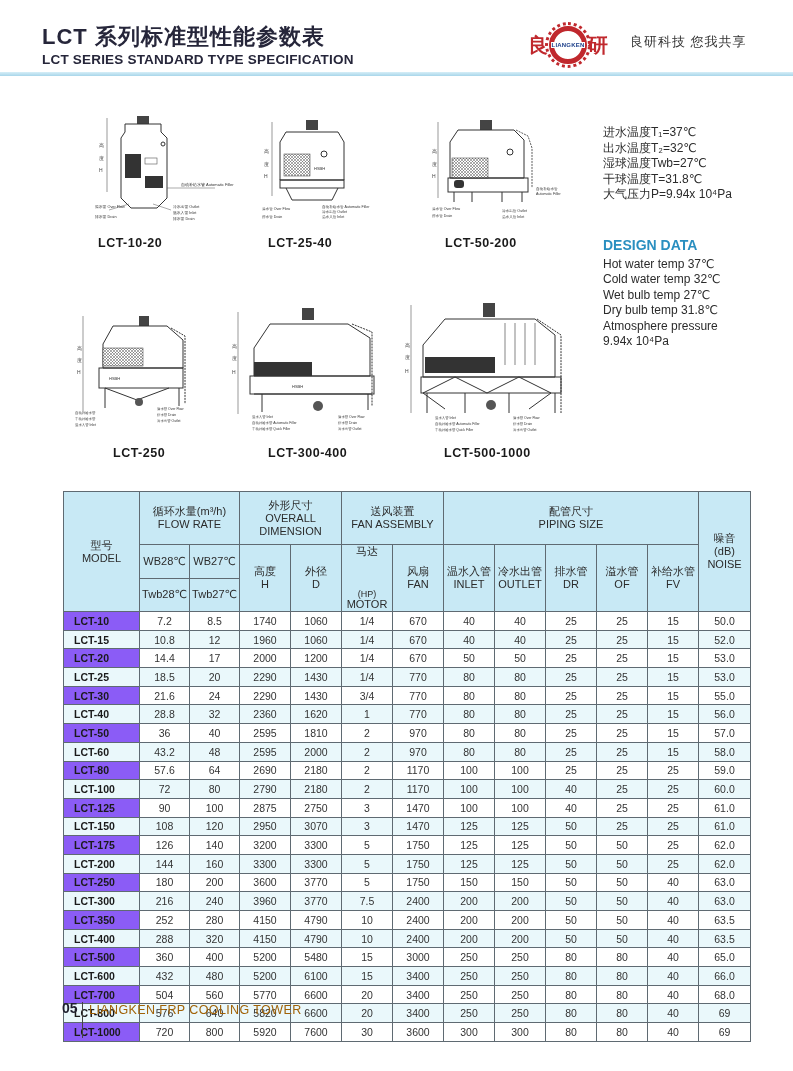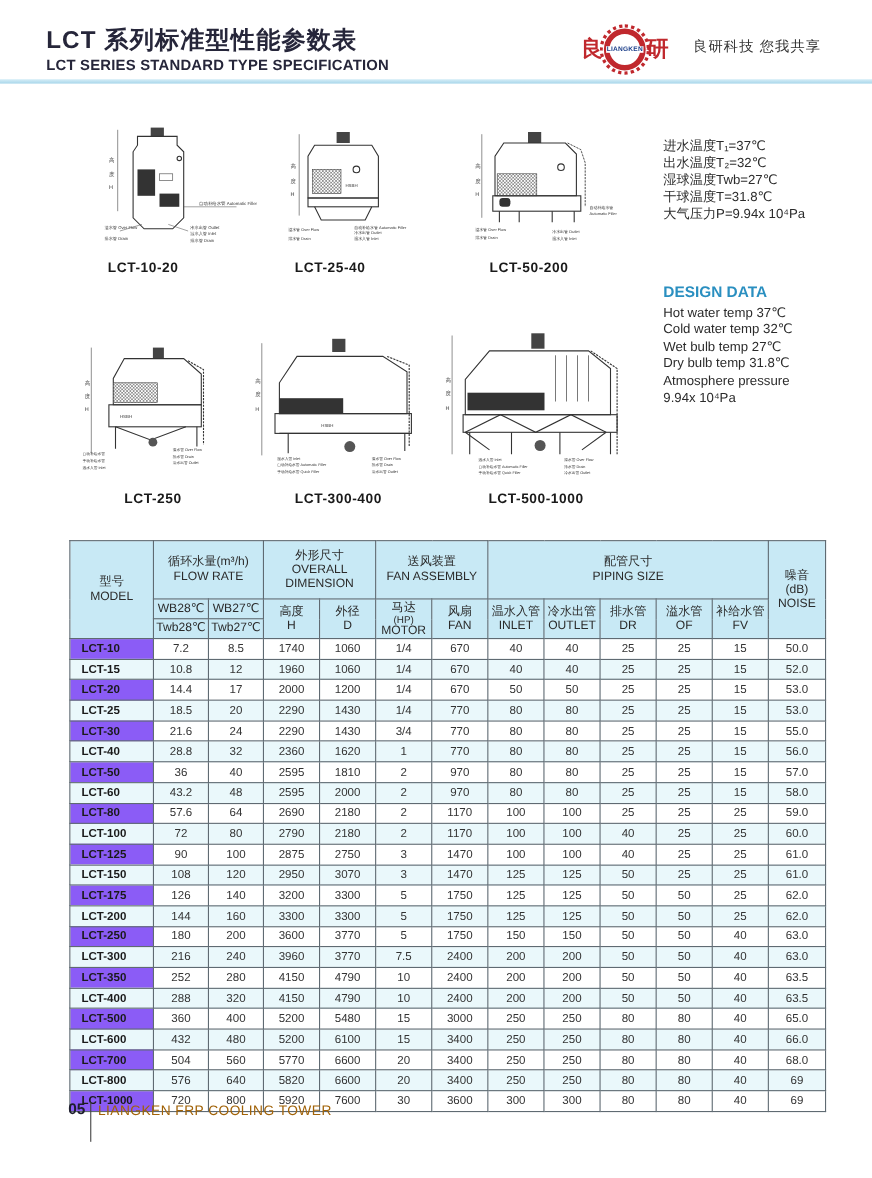--- a/index.html
+++ b/index.html
@@ -17,21 +17,21 @@
   .logo-word { font-size: 6px; font-weight: bold; color: #1c3f8a; background: #fff; padding: 0 1px; position: relative; z-index: 1; letter-spacing: 0.2px; }
   .slogan { position: absolute; left: 630px; top: 33px; font-size: 13px; color: #333; letter-spacing: 1px; }
 
   .diagram { position: absolute; }
   .diagram svg { display: block; }
   .diagram-label { position: absolute; font-size: 12.5px; font-weight: bold; color: #1a1a1a; letter-spacing: 0.5px; }
 
   .design-panel { position: absolute; left: 603px; top: 125px; width: 190px; }
   .dp-heading { font-size: 14px; font-weight: bold; color: #2a8fc0; margin-bottom: 4px; }
   .dp-line { font-size: 12px; line-height: 15.5px; color: #2b2b2b; white-space: nowrap; }
-  .dp-heading-en { margin-top: 54px; font-size: 14px; }
+  .dp-heading-en { margin-top: 34px; font-size: 14px; }
 
   .spec-table { position: absolute; left: 63px; top: 491px; border-collapse: collapse; table-layout: fixed; }
   .spec-table th, .spec-table td { border: 1px solid #5f6a72; text-align: center; vertical-align: middle; }
   .spec-table th { background: #c8e9f5; font-weight: normal; color: #2b2b2b; font-size: 11px; line-height: 13px; }
   .spec-table td { font-size: 10.5px; color: #333; height: 18.7px; padding: 0; }
   .spec-table tr.alt td { background: #eaf8fb; }
   .spec-table td.model { font-weight: bold; color: #1a1a1a; text-align: left; padding-left: 10px; font-size: 10.5px; background: #8b5cf6; }
   .spec-table tr.alt td.model { background: #eaf8fb; }
   .sub-small { font-size: 7px; }
   .th-en { font-size: 11px; }
@@ -301,21 +301,21 @@
       <th rowspan="2">
         <div>高度</div>
         <div>H</div>
       </th>
       <th rowspan="2">
         <div>外径</div>
         <div>D</div>
       </th>
       <th rowspan="2">
         <div>马达</div>
-        <div class="sub-small" style="font-size:9px;line-height:8px;">(HP)</div>
+        <div class="sub-small" style="font-size:9px;line-height:8px;margin-top:32px;">(HP)</div>
         <div>MOTOR</div>
       </th>
       <th rowspan="2">
         <div>风扇</div>
         <div>FAN</div>
       </th>
       <th rowspan="2">
         <div>温水入管</div>
         <div>INLET</div>
       </th>

